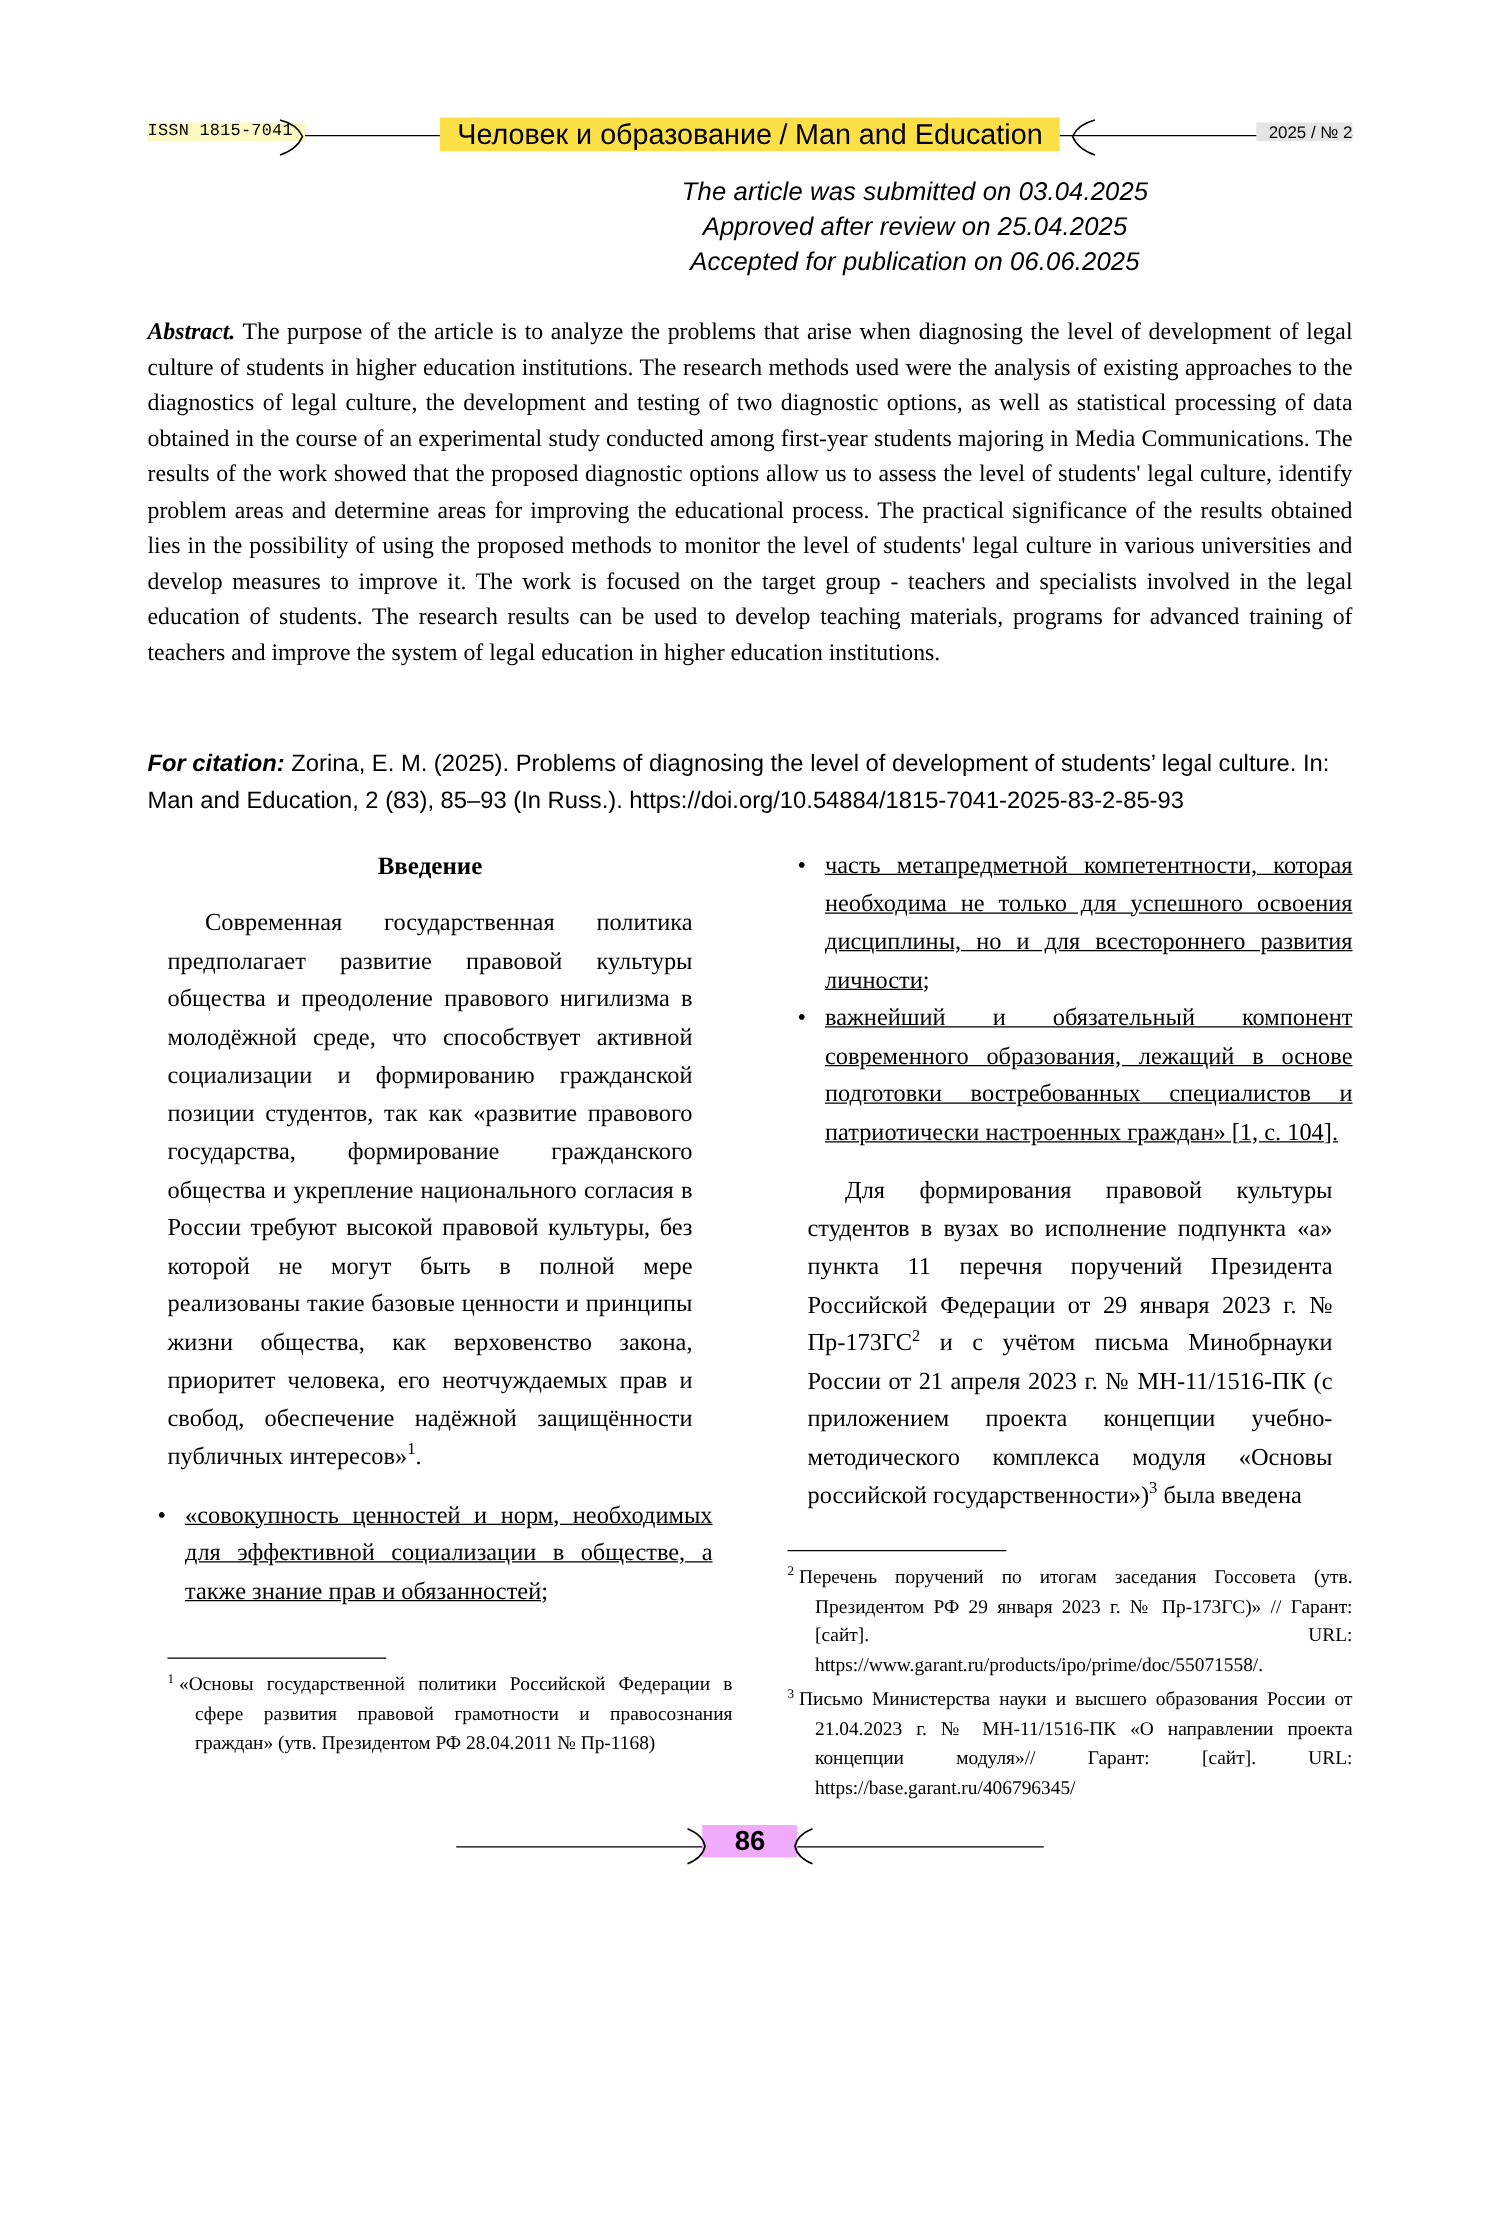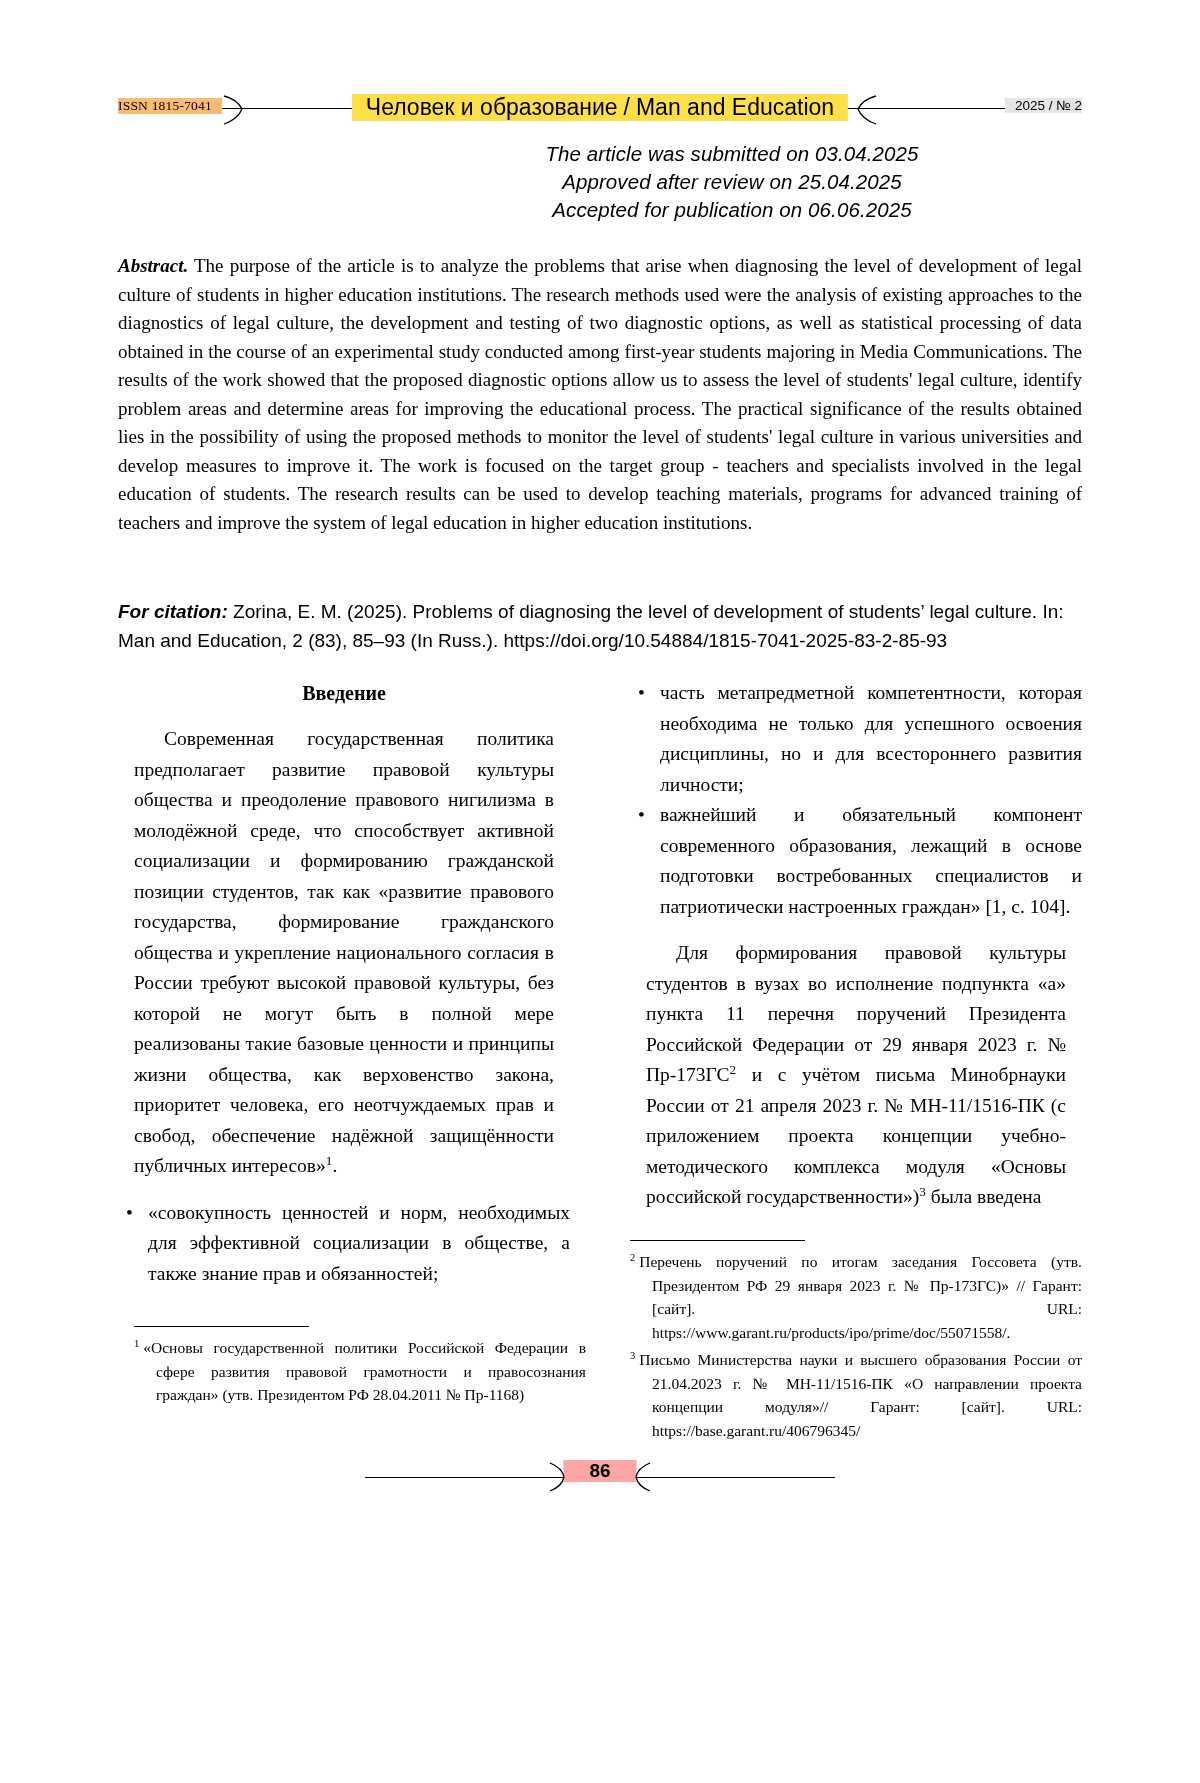--- a/index.html
+++ b/index.html
@@ -36,23 +36,23 @@
     left: 0;
     top: 16px;
     width: 964px;
     height: 1px;
     background: #000;
   }
   .runhead .issn {
     position: absolute;
     left: 0;
     top: 6px;
-    background: #fdba74;
+    background: #fef9c3;
     padding-right: 10px;
-    font-family: Liberation Serif, serif;
+    font-family: Liberation Mono, monospace;
     font-size: 13.5px;
     letter-spacing: 0.2px;
   }
   .runhead .center {
     position: absolute;
     left: 50%;
     transform: translateX(-50%);
     top: 2px;
     background: #fde047;
     padding: 0 14px;
@@ -147,20 +147,21 @@
     line-height: 30px;
   }
   .col p {
     margin: 16px;
     text-indent: 30px;
   }
   ul.bullets {
     margin: 0;
     padding: 0 0 0 30px;
     list-style: none;
+    text-decoration: underline;
   }
   ul.bullets li {
     position: relative;
     margin: 0;
     padding-left: 0;
     text-align: justify;
   }
   ul.bullets li::before {
     content: "\2022";
     position: absolute;
@@ -207,24 +208,24 @@
     top: 25px;
     width: 470px;
     height: 1px;
     background: #000;
   }
   .folio .num {
     position: absolute;
     left: 50%;
     transform: translateX(-50%);
     top: 8px;
-    background: #fca5a5;
+    background: #f0abfc;
     padding: 0 26px;
     font-family: "Liberation Sans", sans-serif;
-    font-size: 19px;
+    font-size: 22px;
     font-weight: bold;
   }
 </style>
 </head>
 <body>
 
 <div class="page">
 
   <div class="runhead">
     <div class="rule"></div>

